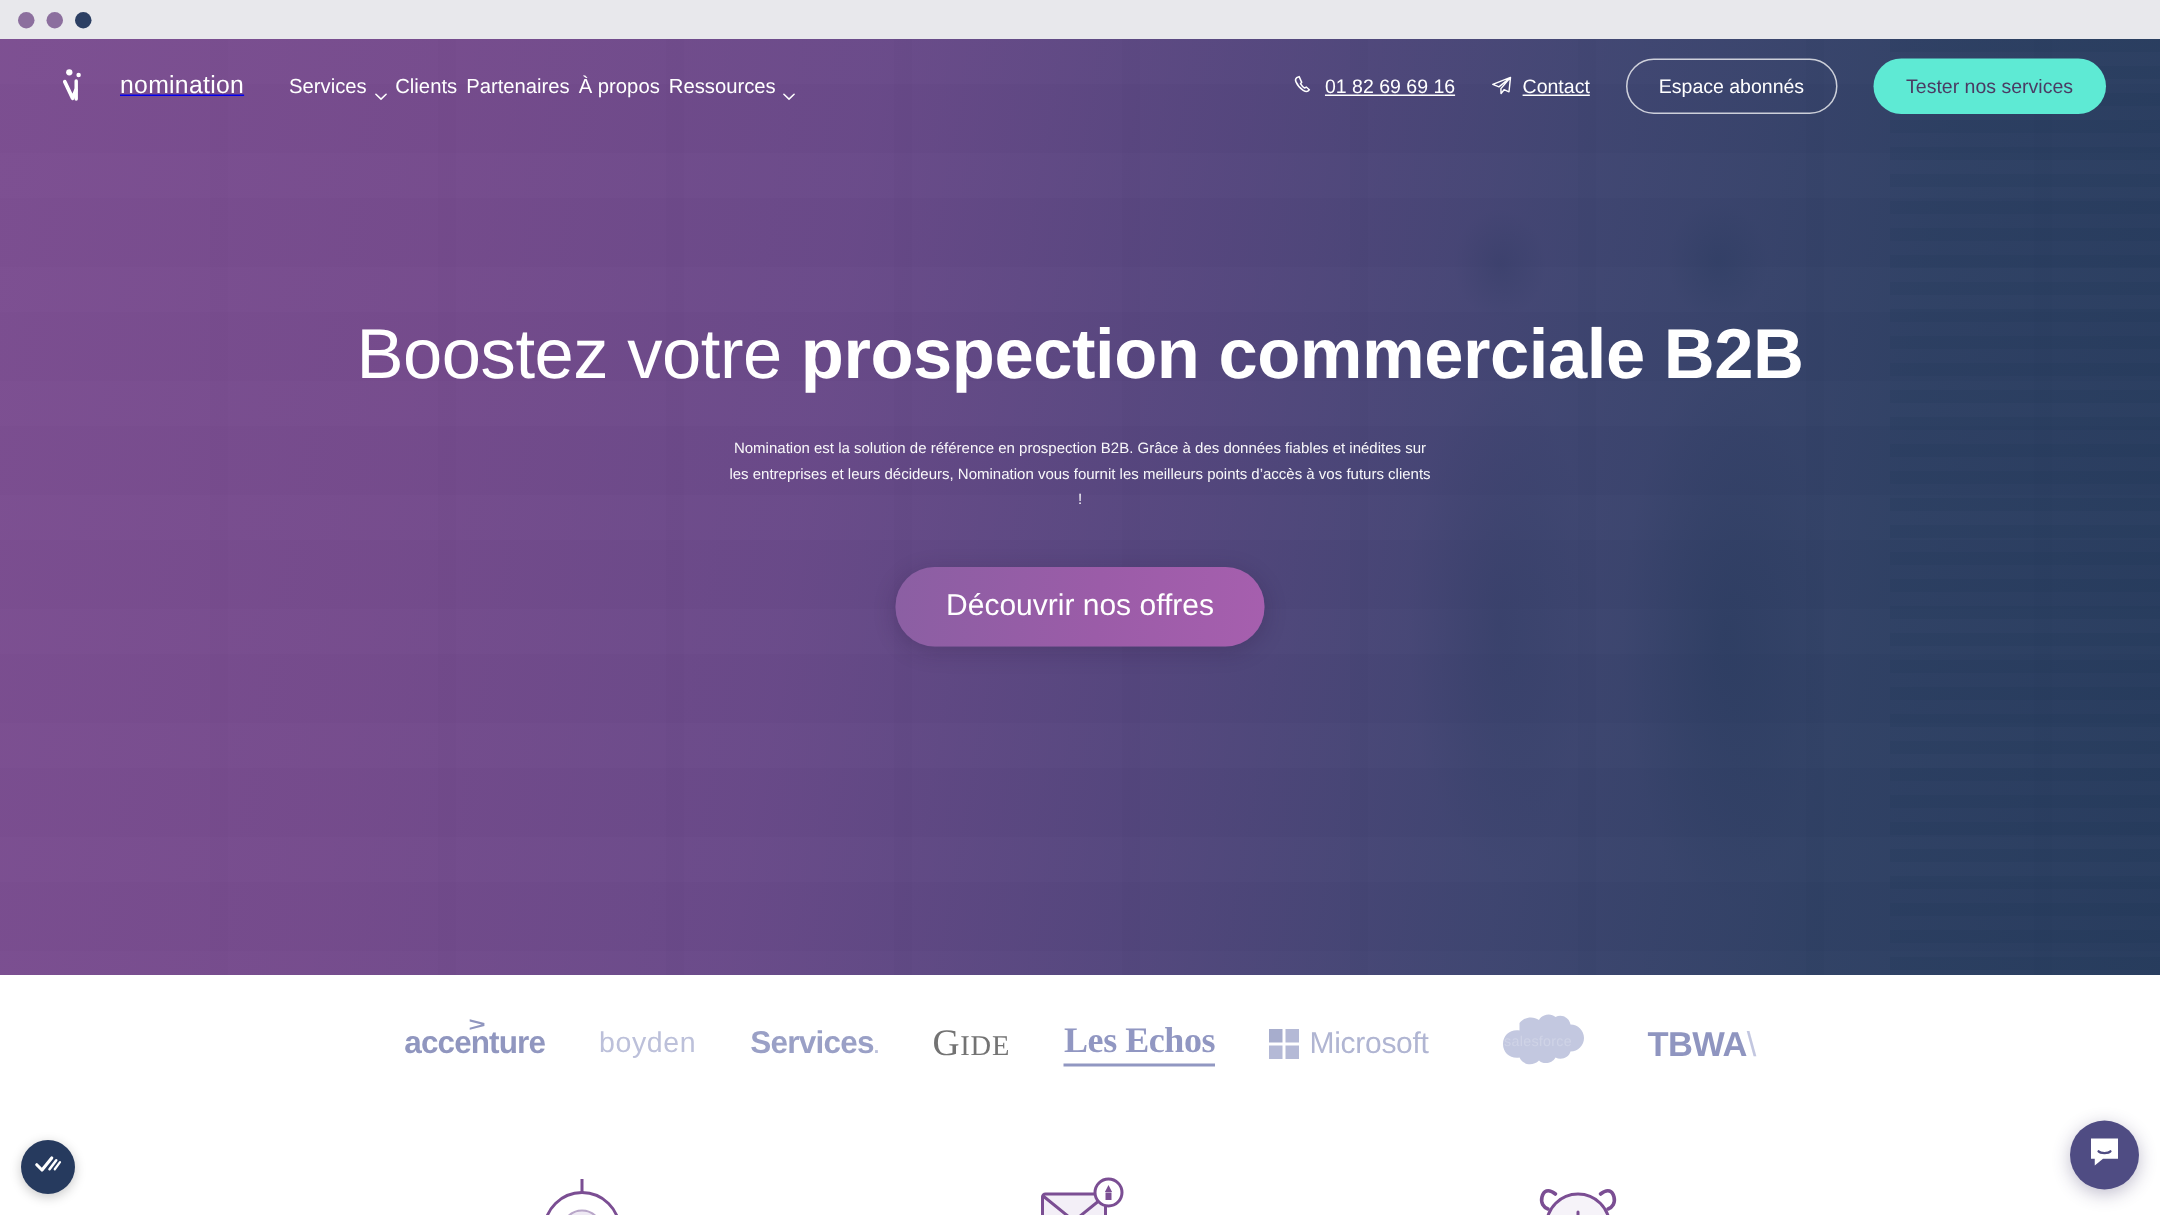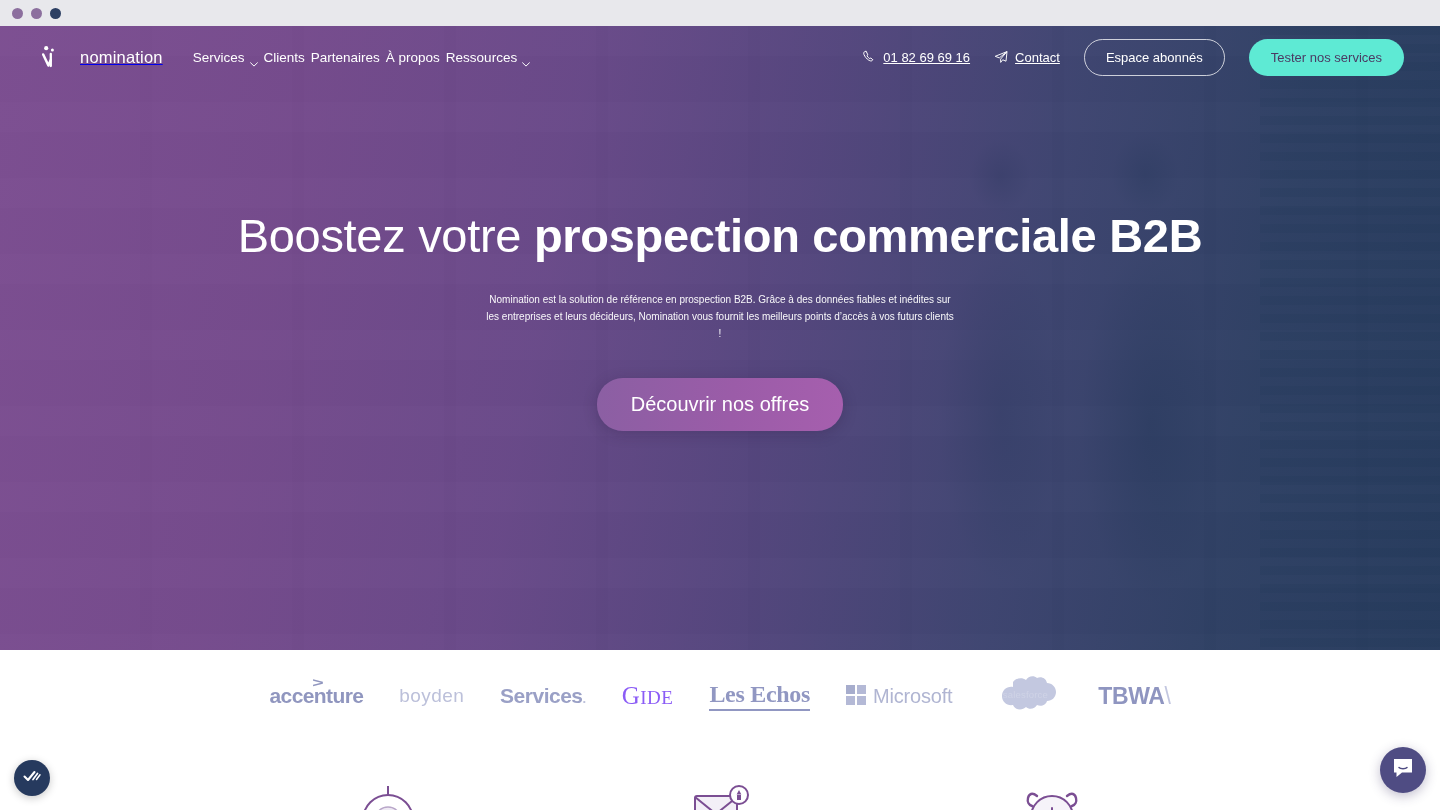--- a/index.html
+++ b/index.html
@@ -138,27 +138,27 @@
   }
   .logo-cell {
     display:flex; align-items:center; justify-content:center;
     height:56px; padding:0 16px; color:#aab0d0;
   }
   .lg-accenture { font-size:21px; font-weight:700; color:#9096bf; letter-spacing:-.6px; position:relative; }
   .lg-accenture .carat { position:absolute; top:-9px; left:44px; font-size:13px; font-weight:700; transform:scaleX(1.5); }
   .lg-boyden { font-size:19px; font-weight:300; color:#bcc0da; letter-spacing:.4px; }
   .lg-deloitte { font-size:21px; font-weight:700; color:#9aa0c6; letter-spacing:-.5px; }
   .lg-deloitte .dot { font-size:13px; color:#bcc0da; }
-  .lg-gide { font-family:"Liberation Serif", serif; font-size:25px; color:#8b5cf6; letter-spacing:.5px; }
+  .lg-gide { font-family:"Liberation Serif", serif; font-size:25px; color:#737373; letter-spacing:.5px; }
   .lg-gide .sm { font-size:19px; }
   .lg-lesechos {
     font-family:"Liberation Serif", serif; font-size:24px; font-weight:700;
     color:#9197c2; border-bottom:2px solid #9197c2; padding-bottom:1px; letter-spacing:-.3px;
   }
-  .lg-microsoft { display:flex; gap:7px; }
+  .lg-microsoft { display:flex; align-items:center; gap:7px; }
   .ms-grid { display:grid; grid-template-columns:9px 9px; grid-template-rows:9px 9px; gap:2px; }
   .ms-grid i { background:#b4b9d6; display:block; }
   .ms-grid i:nth-child(1){ background:#a7adcd; }
   .lg-microsoft span { font-size:20px; color:#b0b5d2; letter-spacing:-.2px; }
   .lg-salesforce { position:relative; width:74px; height:44px; }
   .sf-cloud { position:absolute; inset:0; }
   .sf-txt {
     position:absolute; left:0; right:0; top:15px; text-align:center;
     font-size:9.5px; color:#cfd3e6; letter-spacing:.2px;
   }

